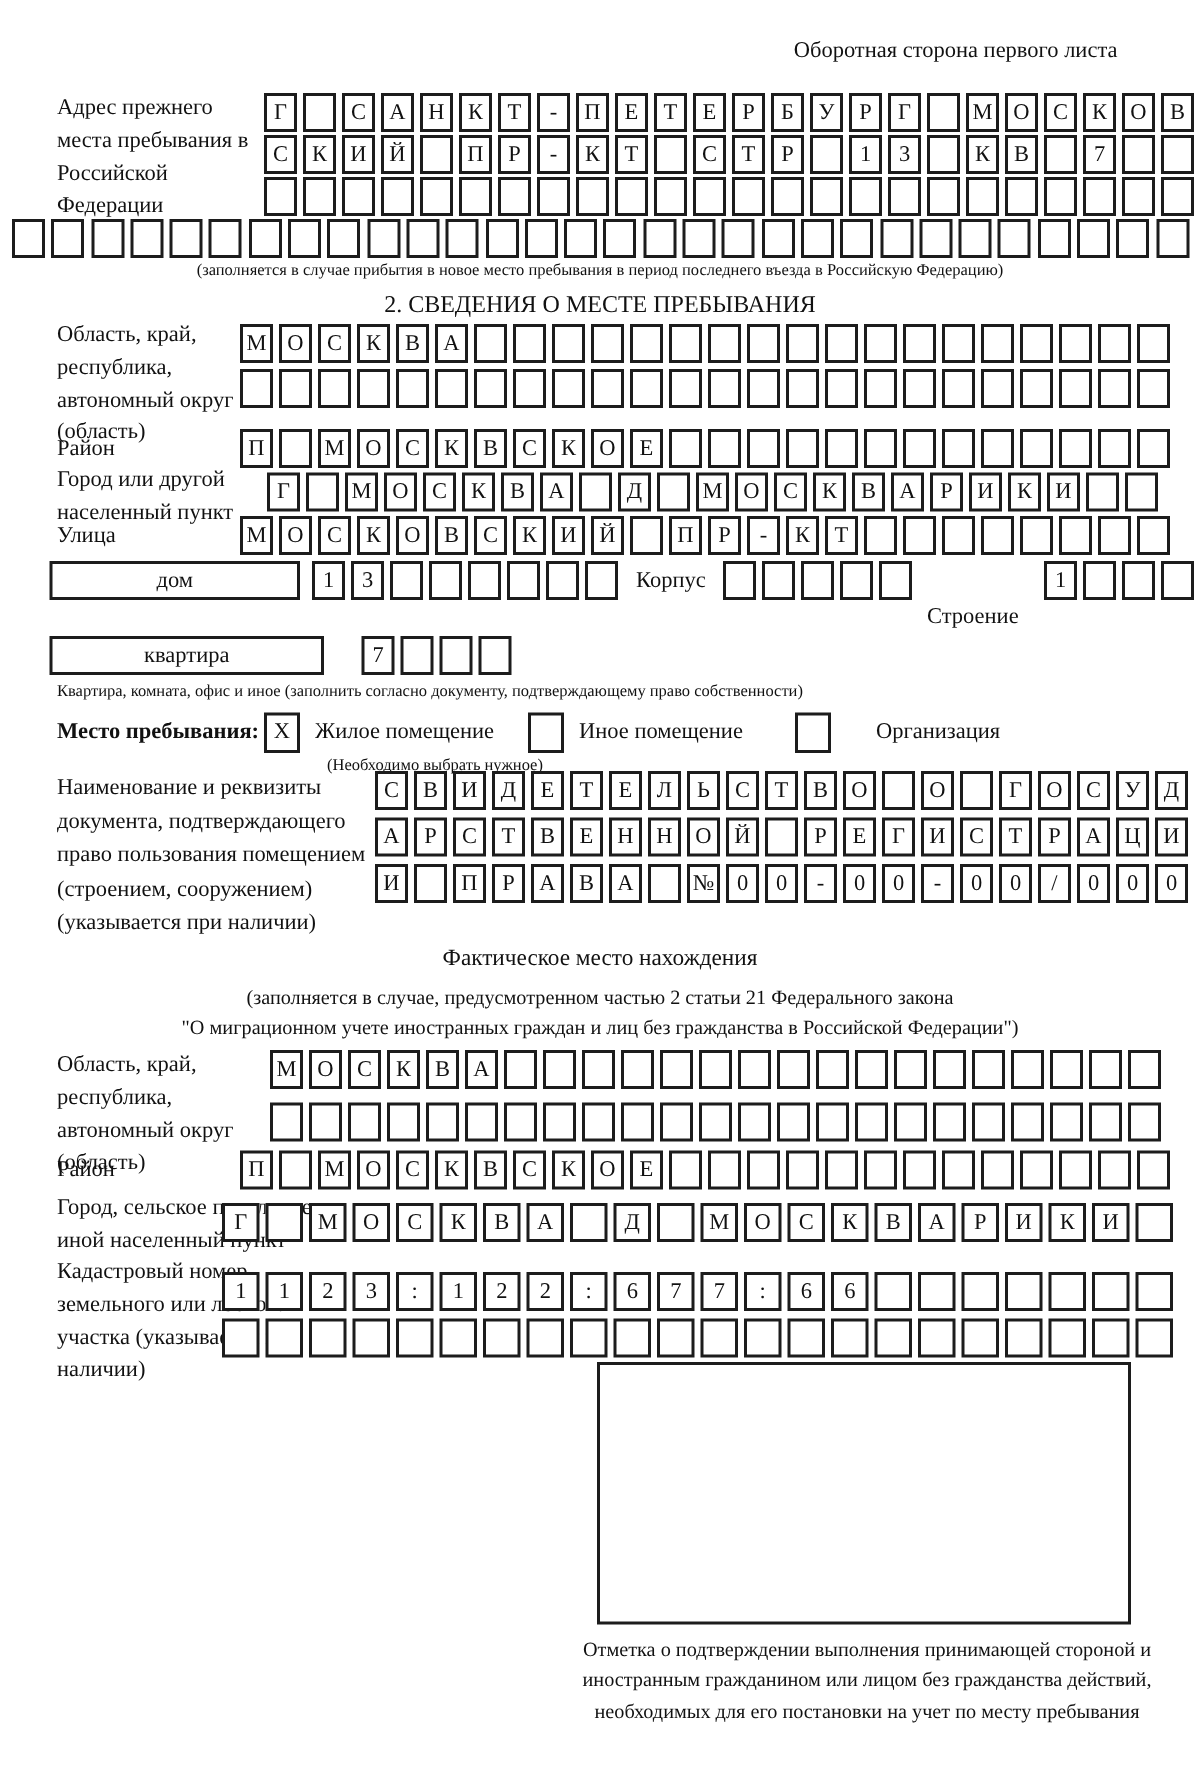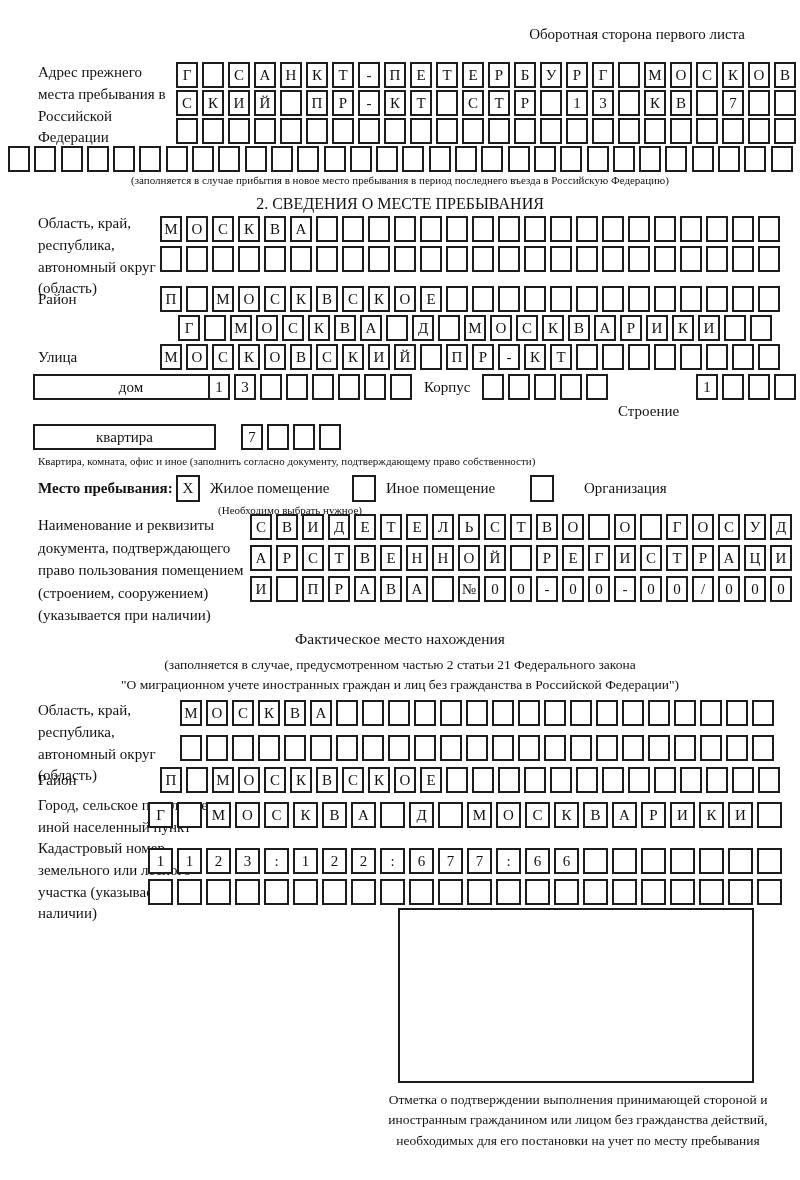--- a/index.html
+++ b/index.html
@@ -231,20 +231,21 @@
       <span class="cell"></span>
       <span class="cell"></span>
       <span class="cell"></span>
       <span class="cell"></span>
       <span class="cell"></span>
       <span class="cell"></span>
       <span class="cell"></span>
       <span class="cell"></span>
     </div>
 
+  <div class="abs lbl" style="left:38px; top:310px; width:150px;">Город или другой населенный пункт</div>
   <div class="abs row" style="left:178px; top:315px;">
       <span class="cell">Г</span>
       <span class="cell"></span>
       <span class="cell">М</span>
       <span class="cell">О</span>
       <span class="cell">С</span>
       <span class="cell">К</span>
       <span class="cell">В</span>
       <span class="cell">А</span>
       <span class="cell"></span>
@@ -285,21 +286,21 @@
       <span class="cell"></span>
       <span class="cell"></span>
       <span class="cell"></span>
       <span class="cell"></span>
       <span class="cell"></span>
       <span class="cell"></span>
       <span class="cell"></span>
       <span class="cell"></span>
     </div>
 
-  <div class="abs widebox" style="left:33px; top:374px; width:196px;">дом</div>
+  <div class="abs widebox" style="left:33px; top:374px; width:167px;">дом</div>
   <div class="abs row" style="left:208px; top:374px;">
       <span class="cell">1</span>
       <span class="cell">3</span>
       <span class="cell"></span>
       <span class="cell"></span>
       <span class="cell"></span>
       <span class="cell"></span>
       <span class="cell"></span>
       <span class="cell"></span>
     </div>

